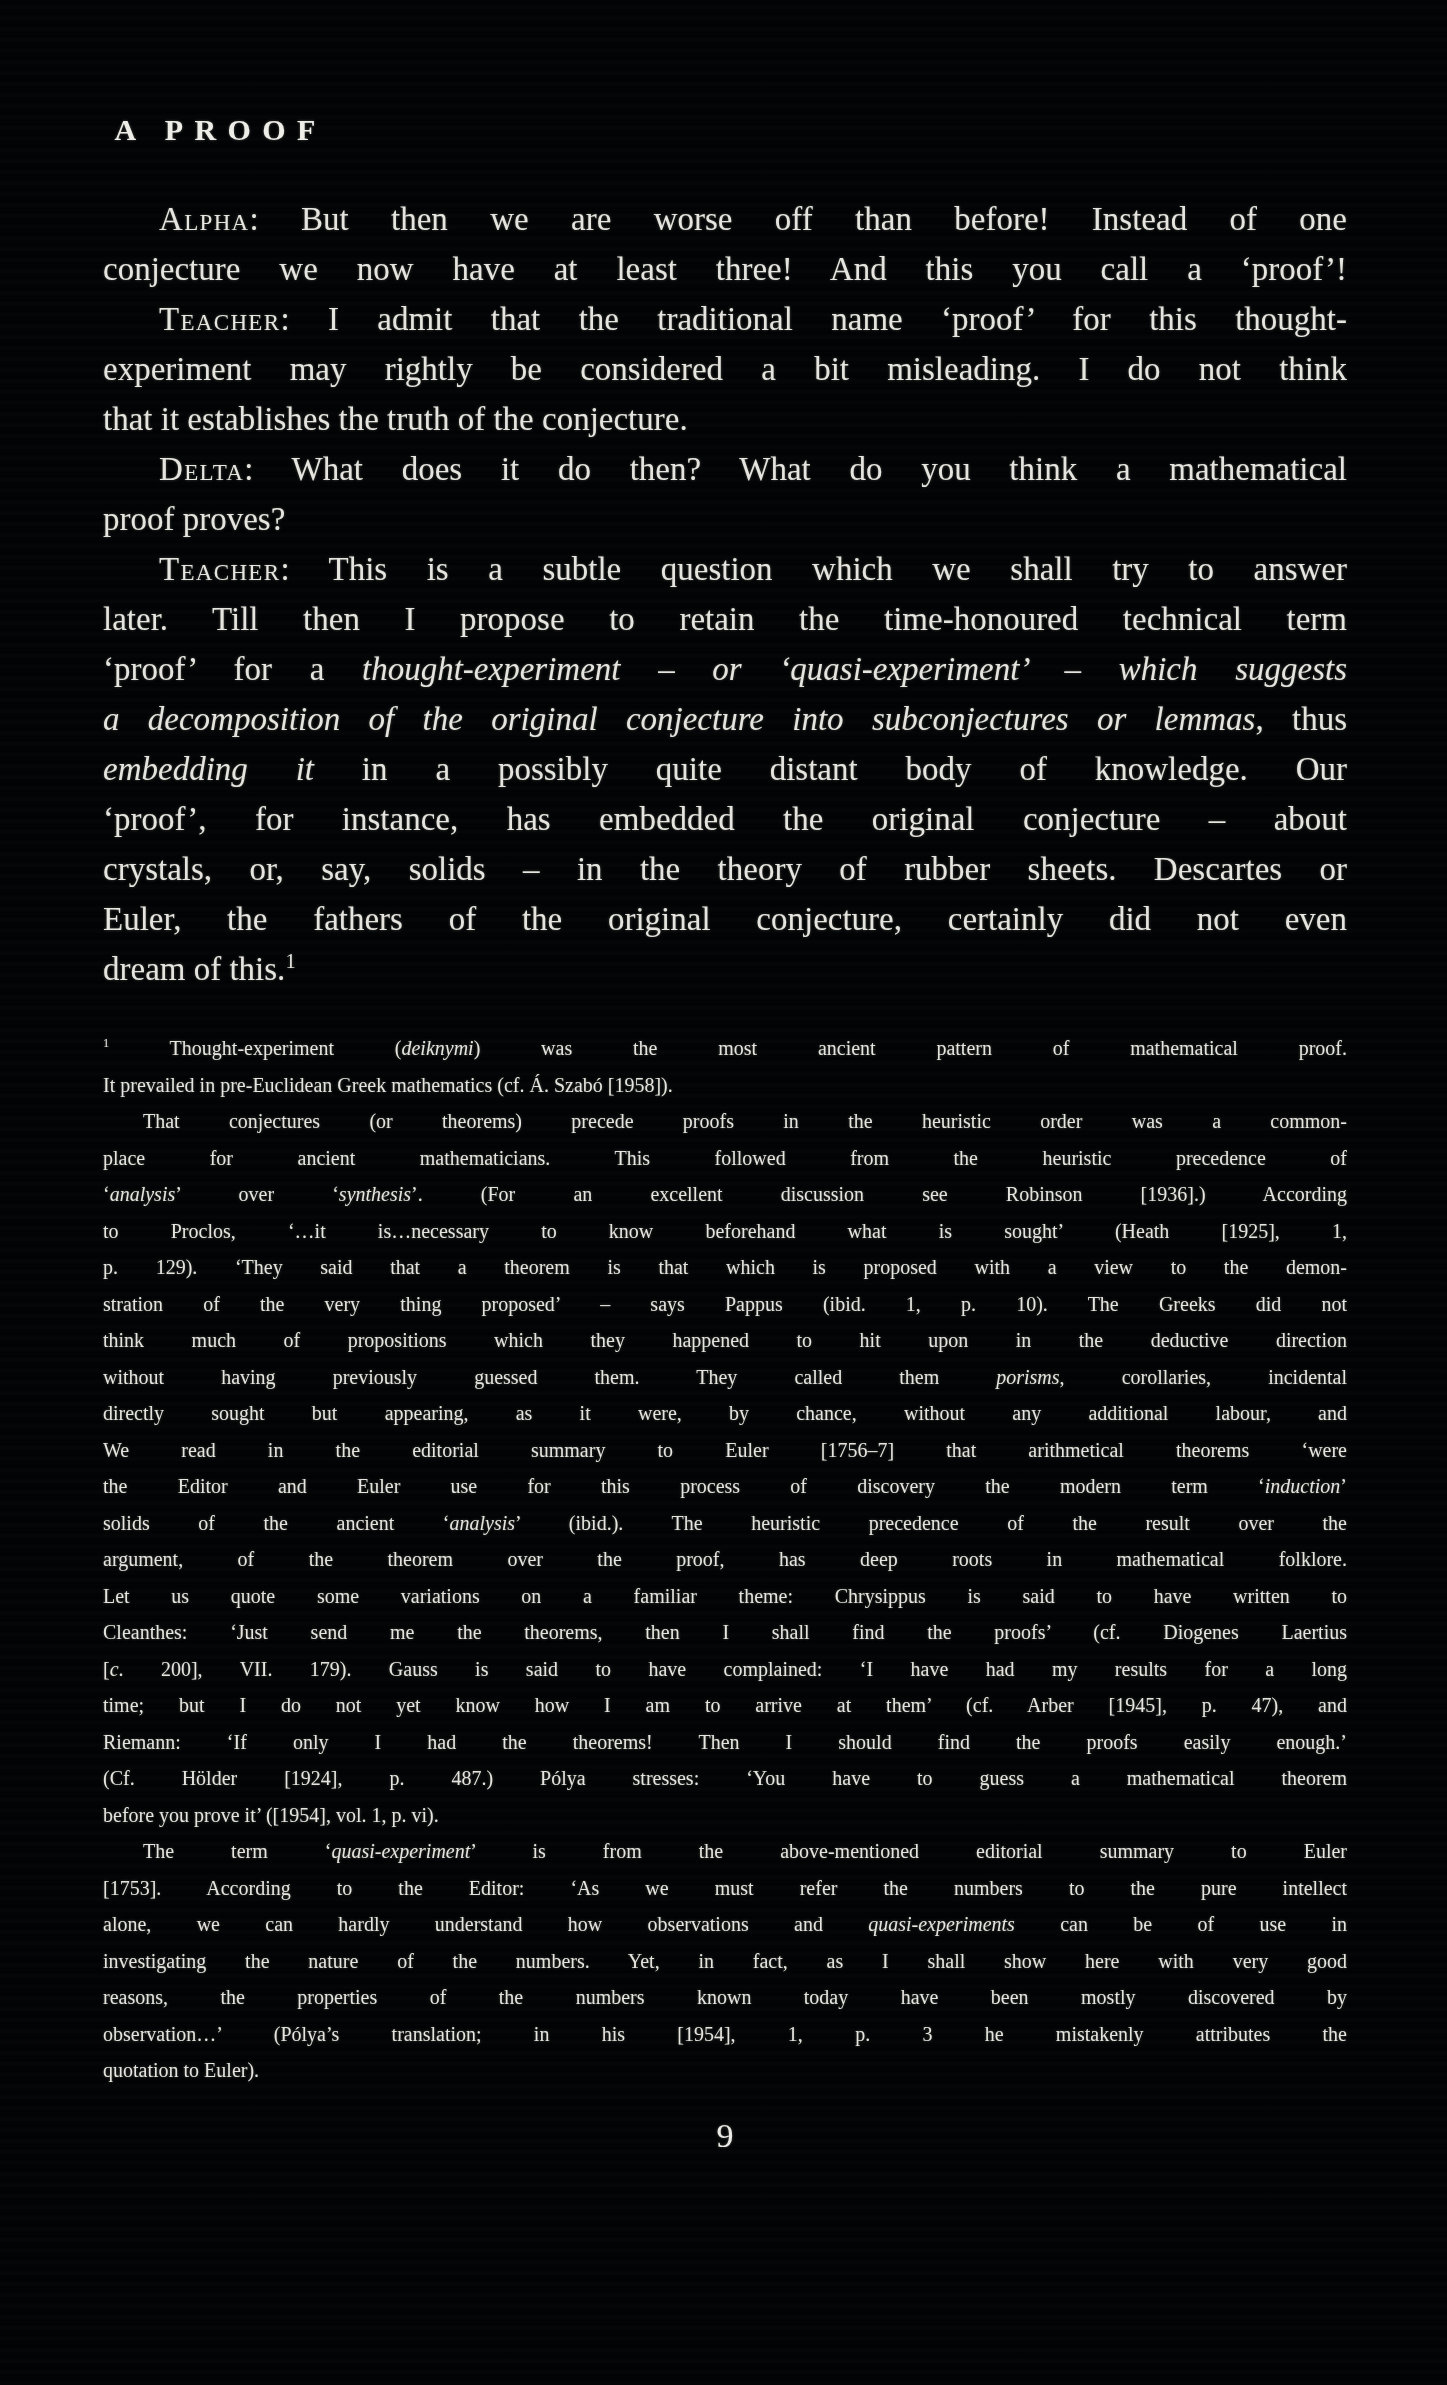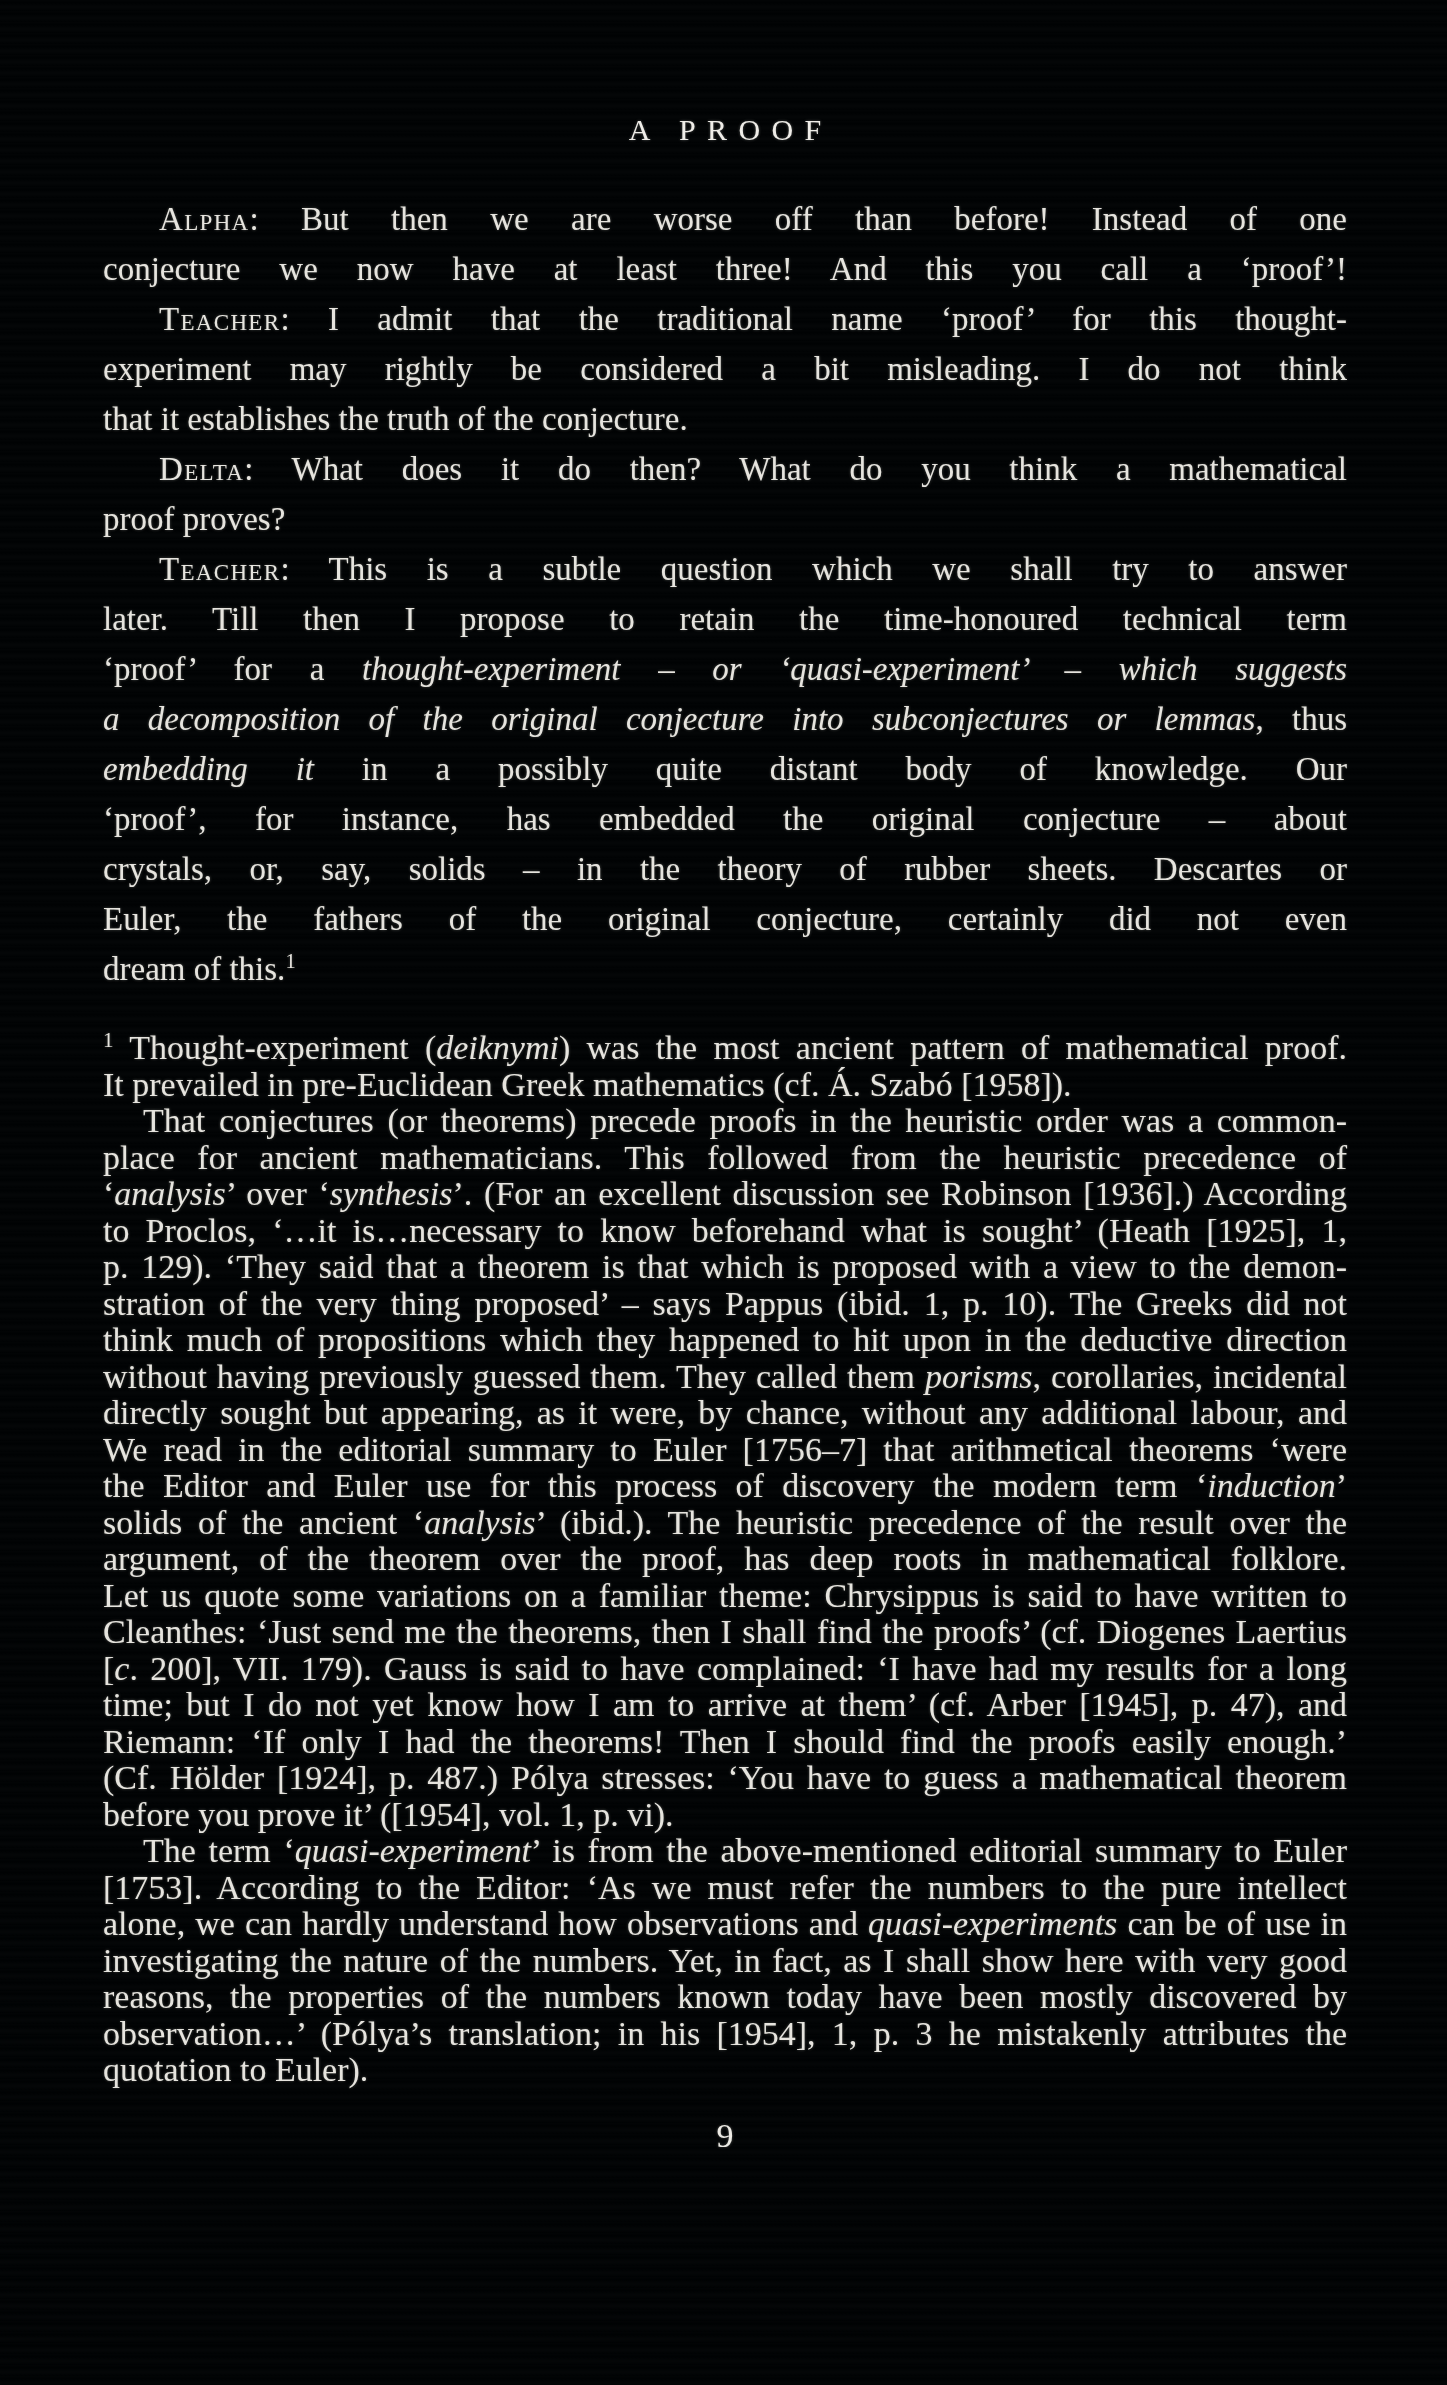--- a/index.html
+++ b/index.html
@@ -14,24 +14,24 @@
     background:
       repeating-linear-gradient(180deg, rgba(255,255,255,0.012) 0px, rgba(0,0,0,0) 3px, rgba(255,255,255,0.018) 7px, rgba(0,0,0,0) 11px),
       #000203;
     overflow: hidden;
     box-sizing: border-box;
     padding: 112px 100px 0 103px;
     font-family: "Liberation Serif", "DejaVu Serif", serif;
     color: #e6e4de;
   }
   .page-header {
-    text-align: center;
+    text-align: left;
     font-size: 30px;
     line-height: 36px;
-    font-weight: 400;
+    font-weight: 700;
     letter-spacing: 0.38em;
     text-indent: 0.38em; 
     color: #efede8;
     text-shadow: 0 0 3px rgba(235,235,225,0.35);
   }
   .main-text {
     margin-top: 46px;
   }
   .footnote-text {
     margin-top: 36px;
@@ -46,21 +46,21 @@
     text-align-last: left;
   }
   .main-line {
     font-size: 33px;
     line-height: 50px;
   }
   .main-line.indent {
     padding-left: 56px;
   }
   .fn-line {
-    font-size: 34px;
+    font-size: 20px;
     line-height: 36.5px;
   }
   .fn-line.indent {
     padding-left: 40px;
   }
   .sc { font-variant: small-caps; letter-spacing: 0.04em; }
   .it { font-style: italic; }
   .sup {
     vertical-align: super;
     font-size: 0.62em;

